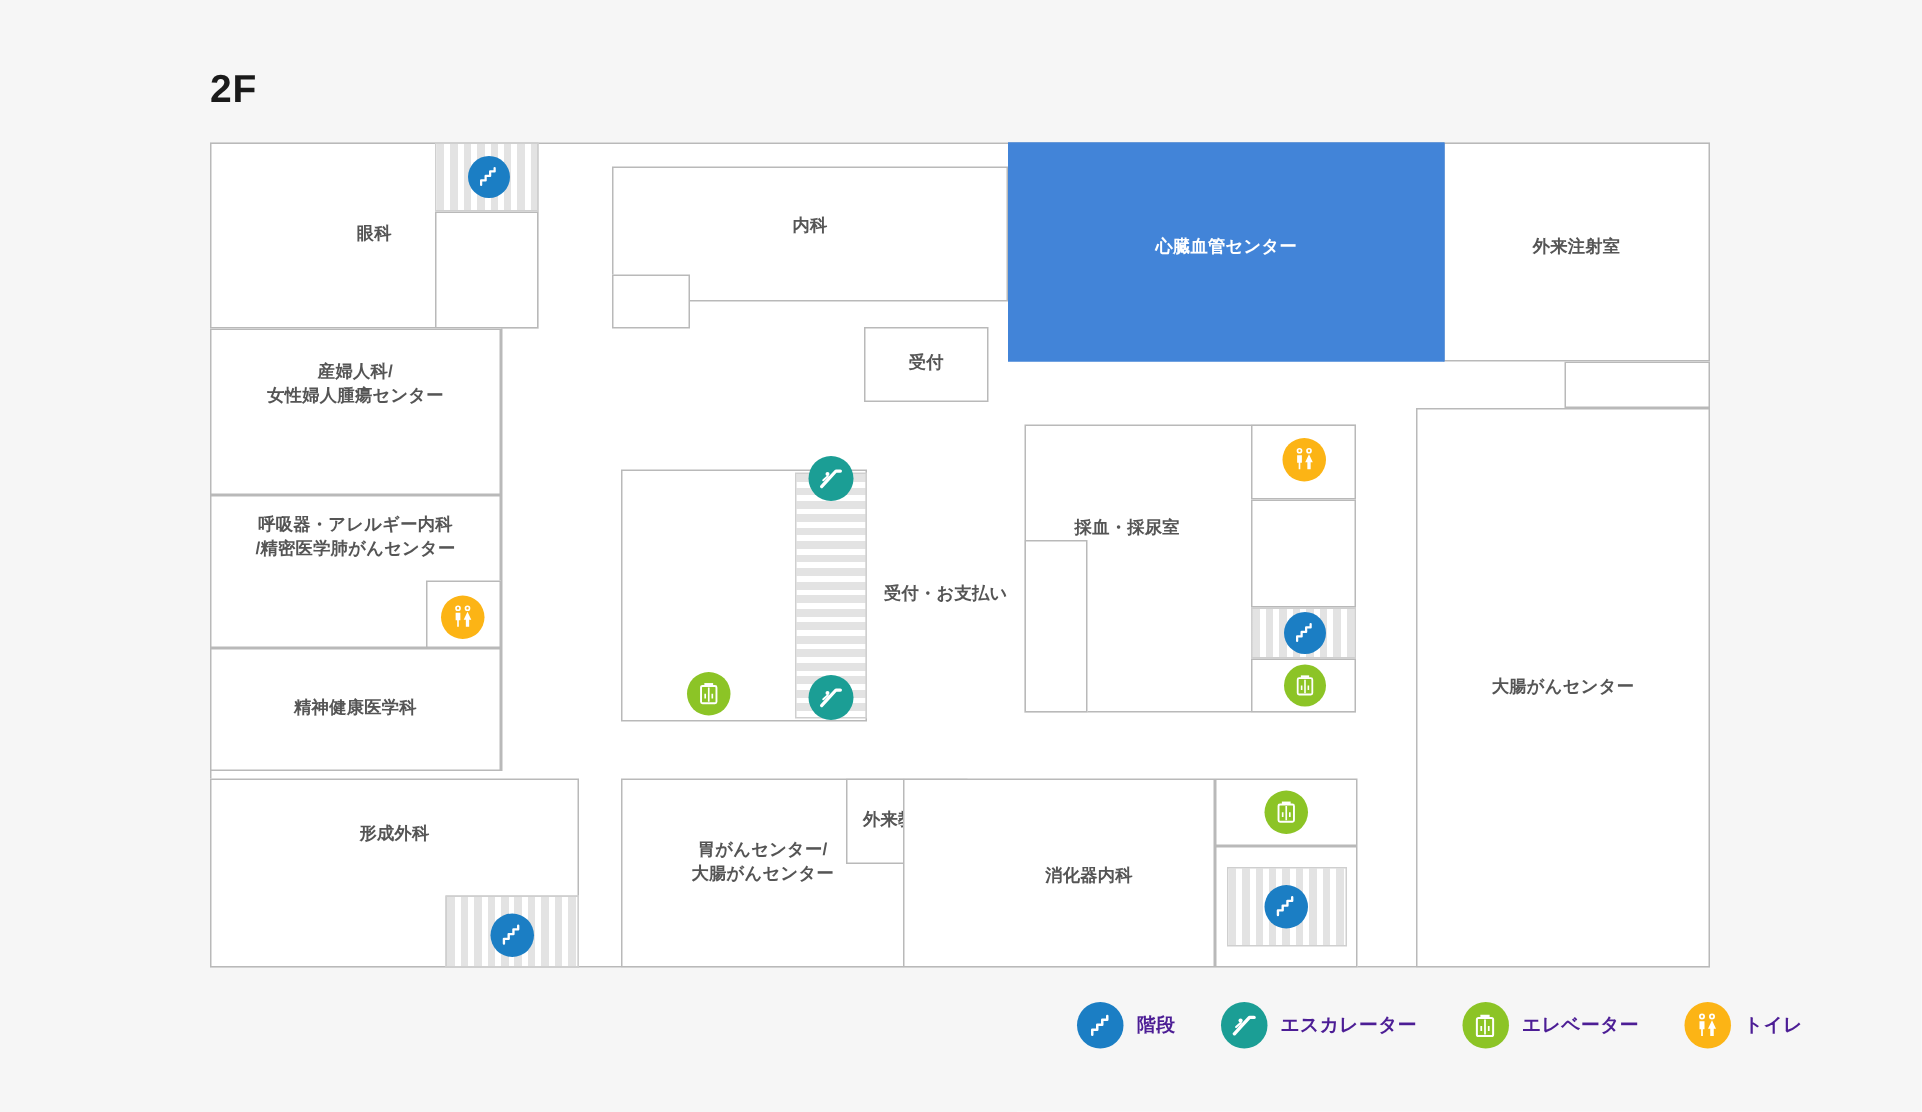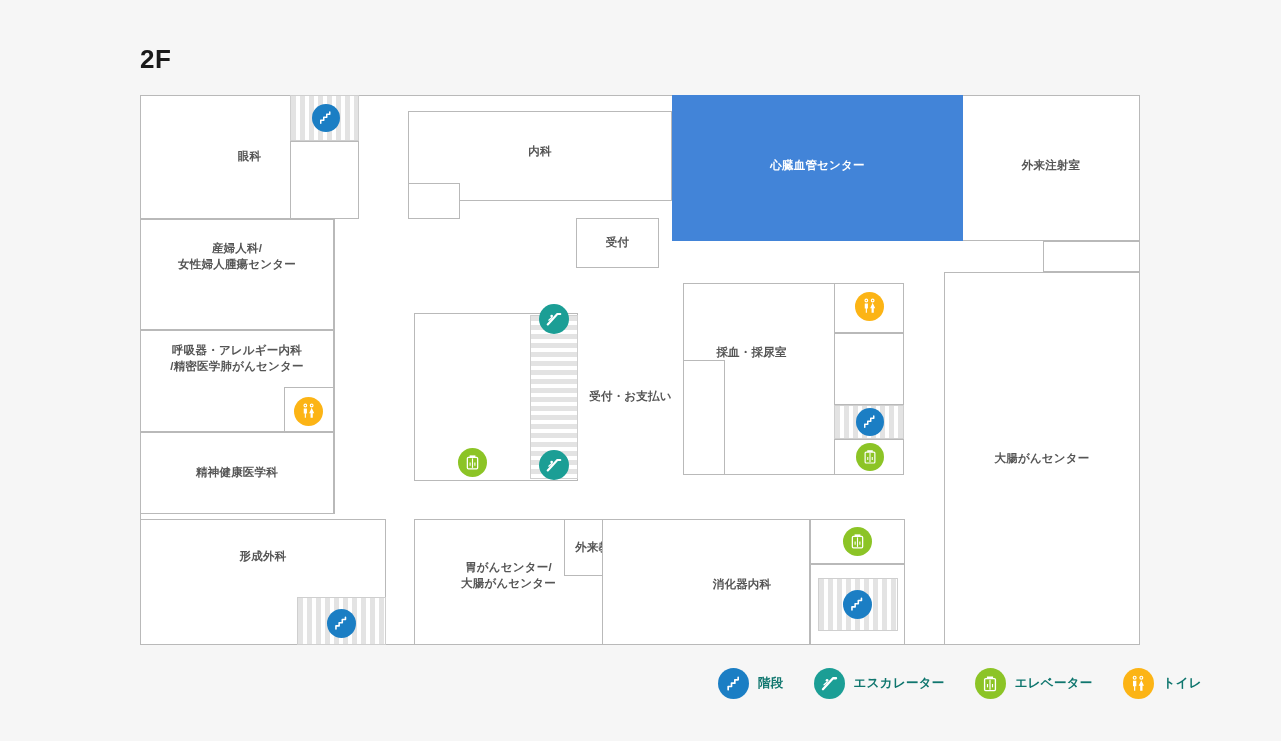--- a/index.html
+++ b/index.html
@@ -121,21 +121,21 @@
     gap: 9px;
   }
   .legend-item .icon {
     position: relative;
     width: 31px;
     height: 31px;
   }
   .legend-item .lg-text {
     font-size: 12.5px;
     font-weight: bold;
-    color: #0f766e;
+    color: #4c1d95;
     letter-spacing: 0.3px;
     white-space: nowrap;
   }
 </style>
 </head>
 <body>
 
 <div id="floor-title">2F</div>
 
 <div id="map">
@@ -209,21 +209,21 @@
   <div class="room" style="left:274px; top:424px; width:189px; height:126px;">
     <span class="label" style="white-space:pre-line; position:relative; top:-6px;">胃がんセンター/
 大腸がんセンター</span>
   </div>
 
   <div class="room" style="left:424px; top:424px; width:81px; height:57px;">
     <span class="label">外来教育室</span>
   </div>
 
   <div class="room" style="left:462px; top:424px; width:208px; height:126px;">
-    <span class="label" style="position:relative; top:3px; left:36px;">消化器内科</span>
+    <span class="label" style="position:relative; top:3px; left:20px;">消化器内科</span>
   </div>
 
   <div class="room" style="left:670px; top:424px; width:95px; height:45px;"></div>
   <div class="room" style="left:670px; top:469px; width:95px; height:81px;"></div>
 
   <div class="hatch vert" style="left:150px; top:0px; width:69px; height:46px;"></div>
   <div class="hatch horiz" style="left:390px; top:220px; width:48px; height:164px;"></div>
   <div class="hatch vert" style="left:694px; top:310px; width:70px; height:34px;"></div>
   <div class="hatch vert" style="left:157px; top:502px; width:89px; height:48px;"></div>
   <div class="hatch vert" style="left:678px; top:483px; width:80px; height:53px;"></div>

